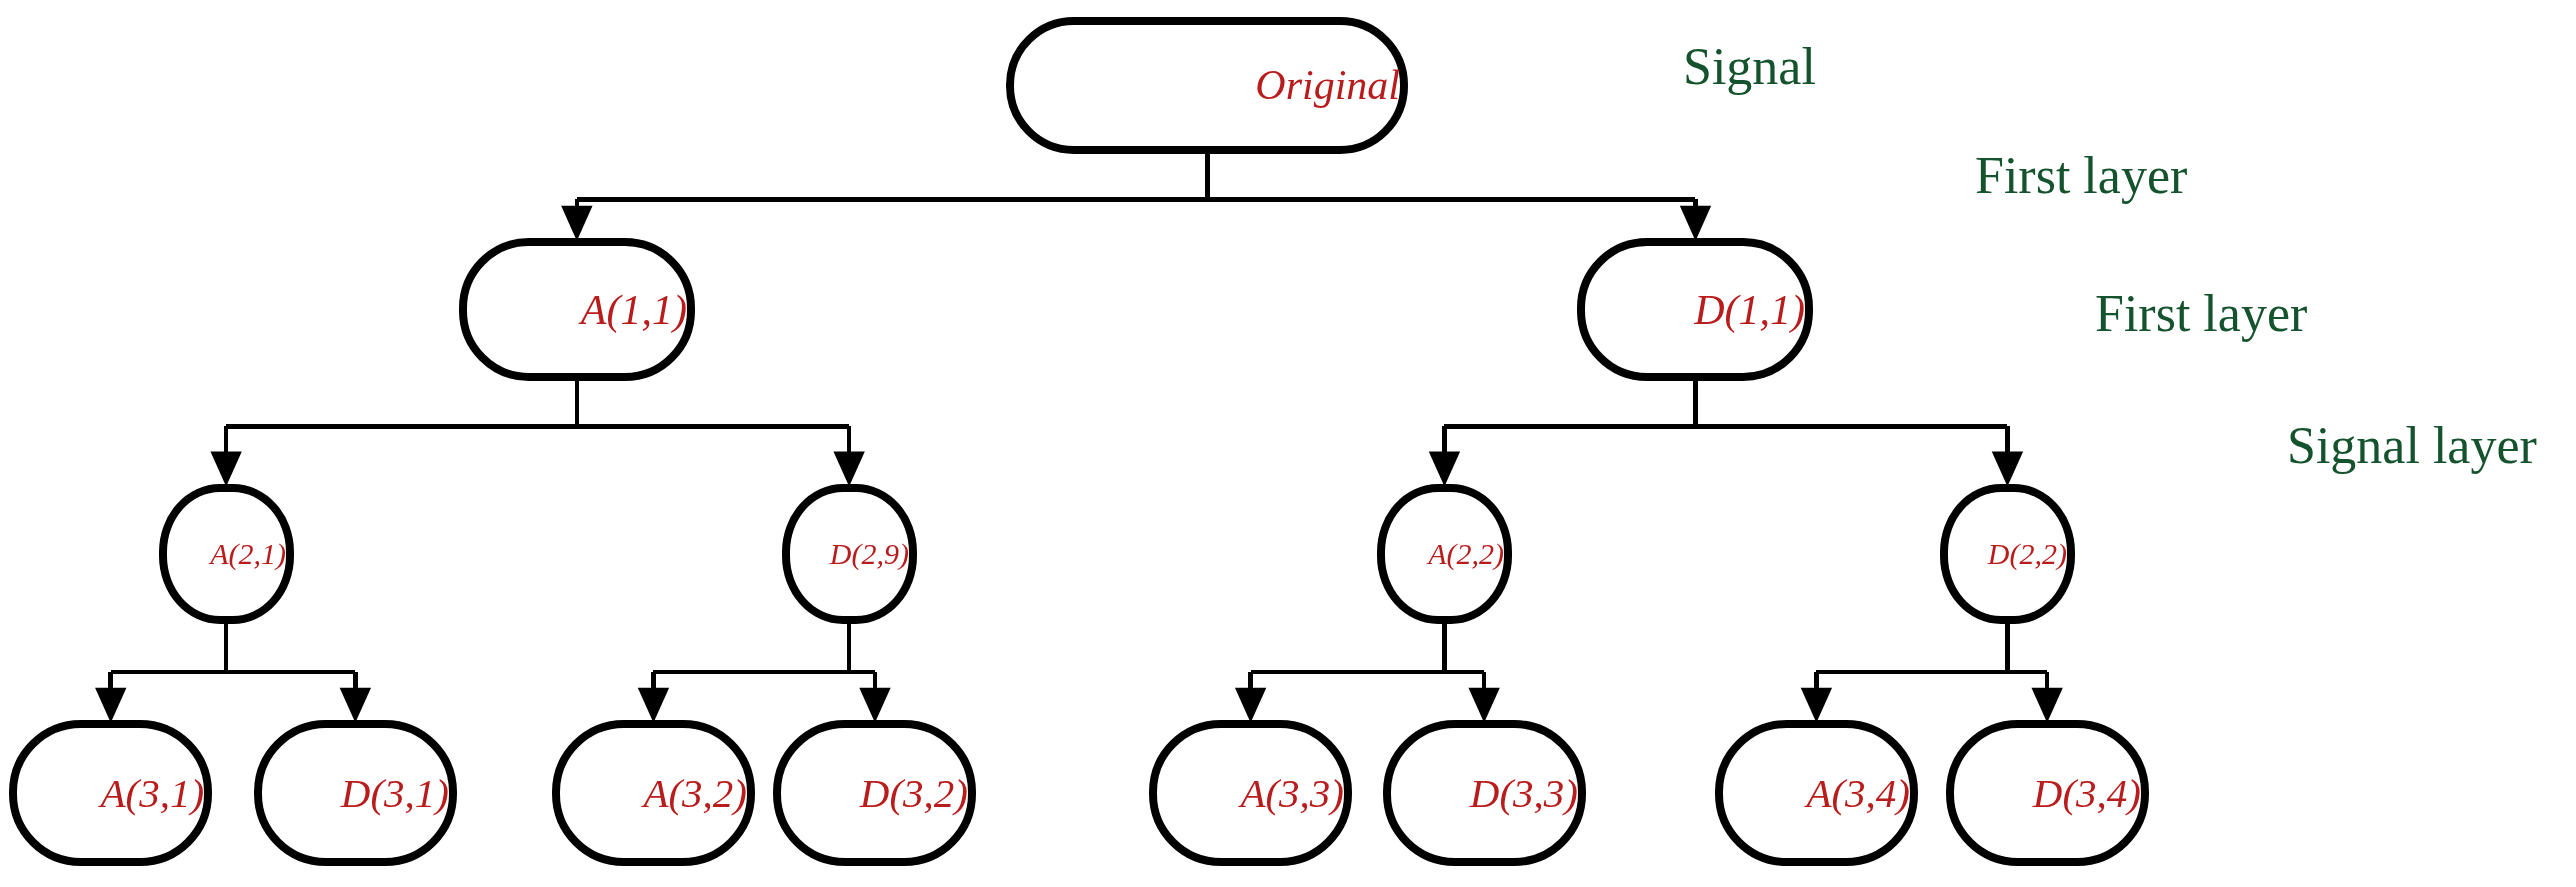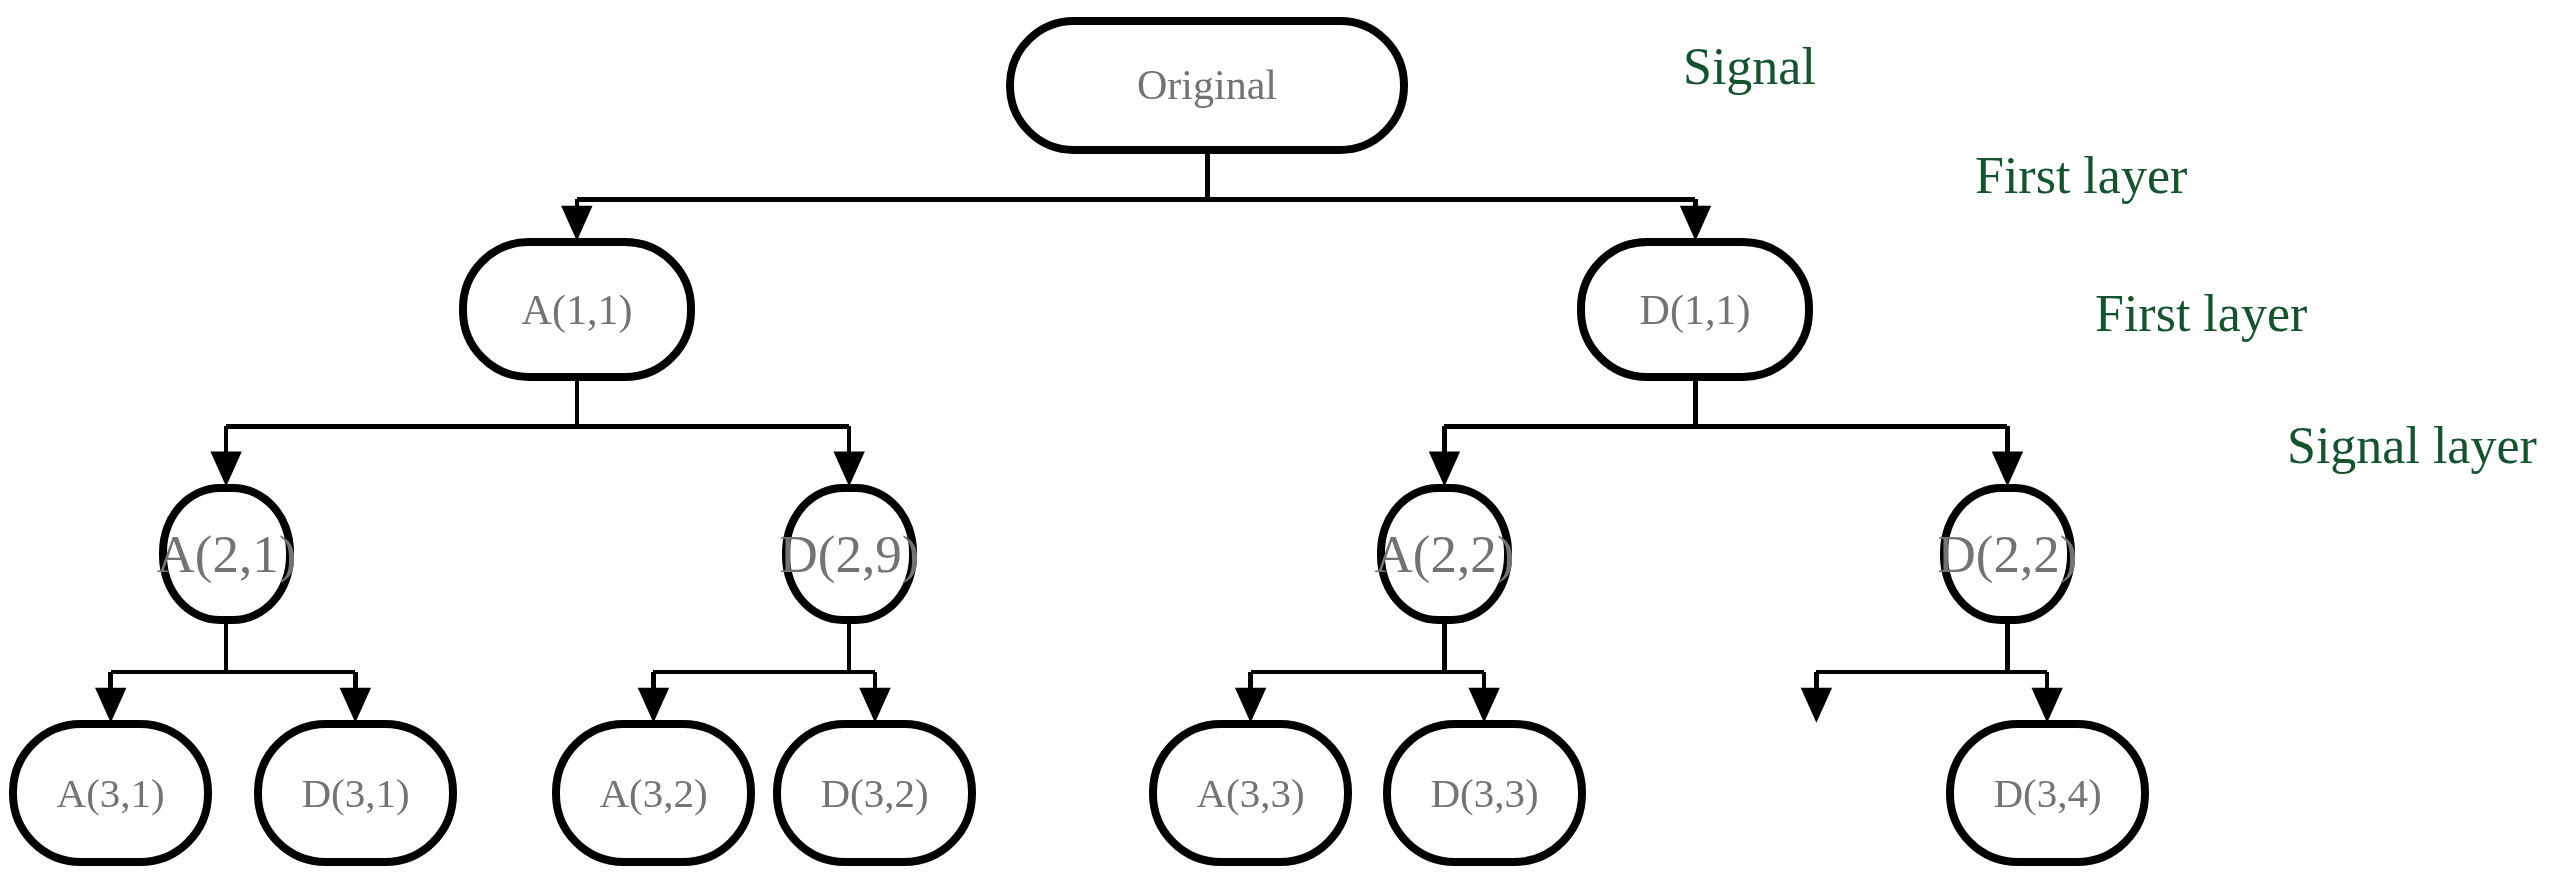--- a/index.html
+++ b/index.html
@@ -24,24 +24,25 @@
     width: 2576px;
     height: 888px;
   }
   .node {
     position: absolute;
     box-sizing: border-box;
     background: #ffffff;
     border: 8.3px solid #000000;
     display: flex;
     align-items: center;
-    justify-content: center;
-    color: #737373;
+    justify-content: flex-end;
+    color: #b91c1c;
     line-height: 1;
     z-index: 3;
+    font-style: italic;
   }
   .node-label {
     display: block;
     white-space: nowrap;
     font-family: "Liberation Serif", "DejaVu Serif", serif;
   }
   .node.root {
     left: 1006px;
     top: 16.6px;
     width: 402px;
@@ -57,21 +58,21 @@
     border-radius: 70px / 70px;
   }
   .node.l1 .node-label { font-size: 42px; }
 
   .node.l2 {
     top: 484px;
     width: 135px;
     height: 140px;
     border-radius: 61px / 68px;
   }
-  .node.l2 .node-label { font-size: 53px; }
+  .node.l2 .node-label { font-size: 30px; }
 
   .node.l3 {
     top: 720px;
     width: 203px;
     height: 146px;
     border-radius: 72px / 72px;
   }
   .node.l3 .node-label { font-size: 41px; }
 
   .layer-label {
@@ -169,20 +170,23 @@
   </div>
   <div class="node l3" style="left:773px">
     <span class="node-label">D(3,2)</span>
   </div>
   <div class="node l3" style="left:1149px">
     <span class="node-label">A(3,3)</span>
   </div>
   <div class="node l3" style="left:1383px">
     <span class="node-label">D(3,3)</span>
   </div>
+  <div class="node l3" style="left:1715px">
+    <span class="node-label">A(3,4)</span>
+  </div>
   <div class="node l3" style="left:1946px">
     <span class="node-label">D(3,4)</span>
   </div>
 
   <div class="layer-label" style="left:1683px; top:41px">Signal</div>
   <div class="layer-label" style="left:1975px; top:150px">First layer</div>
   <div class="layer-label" style="left:2095px; top:288px">First layer</div>
   <div class="layer-label" style="left:2287px; top:420px">Signal layer</div>
 
 </div>

